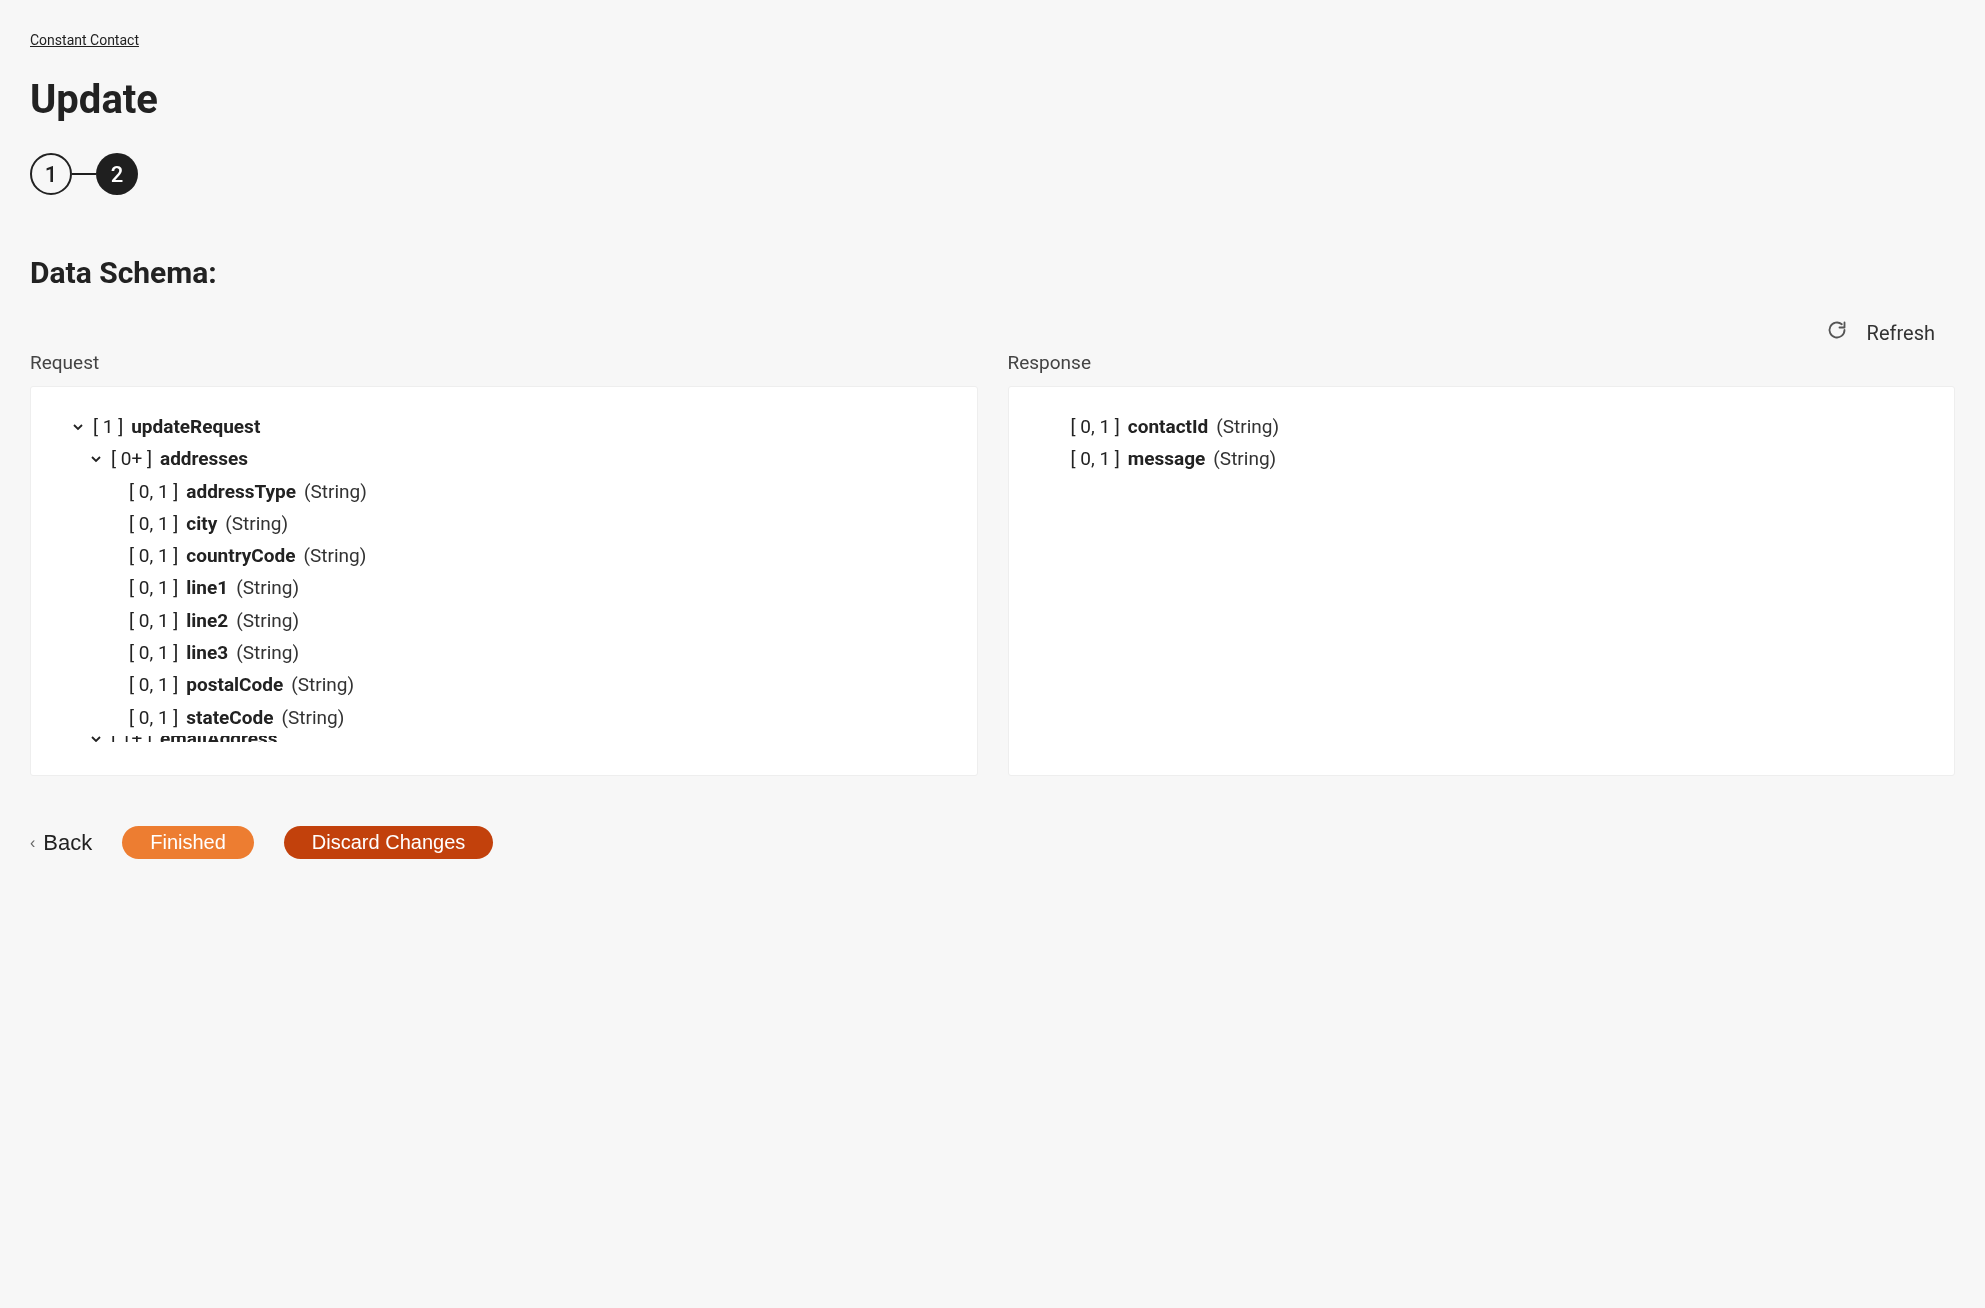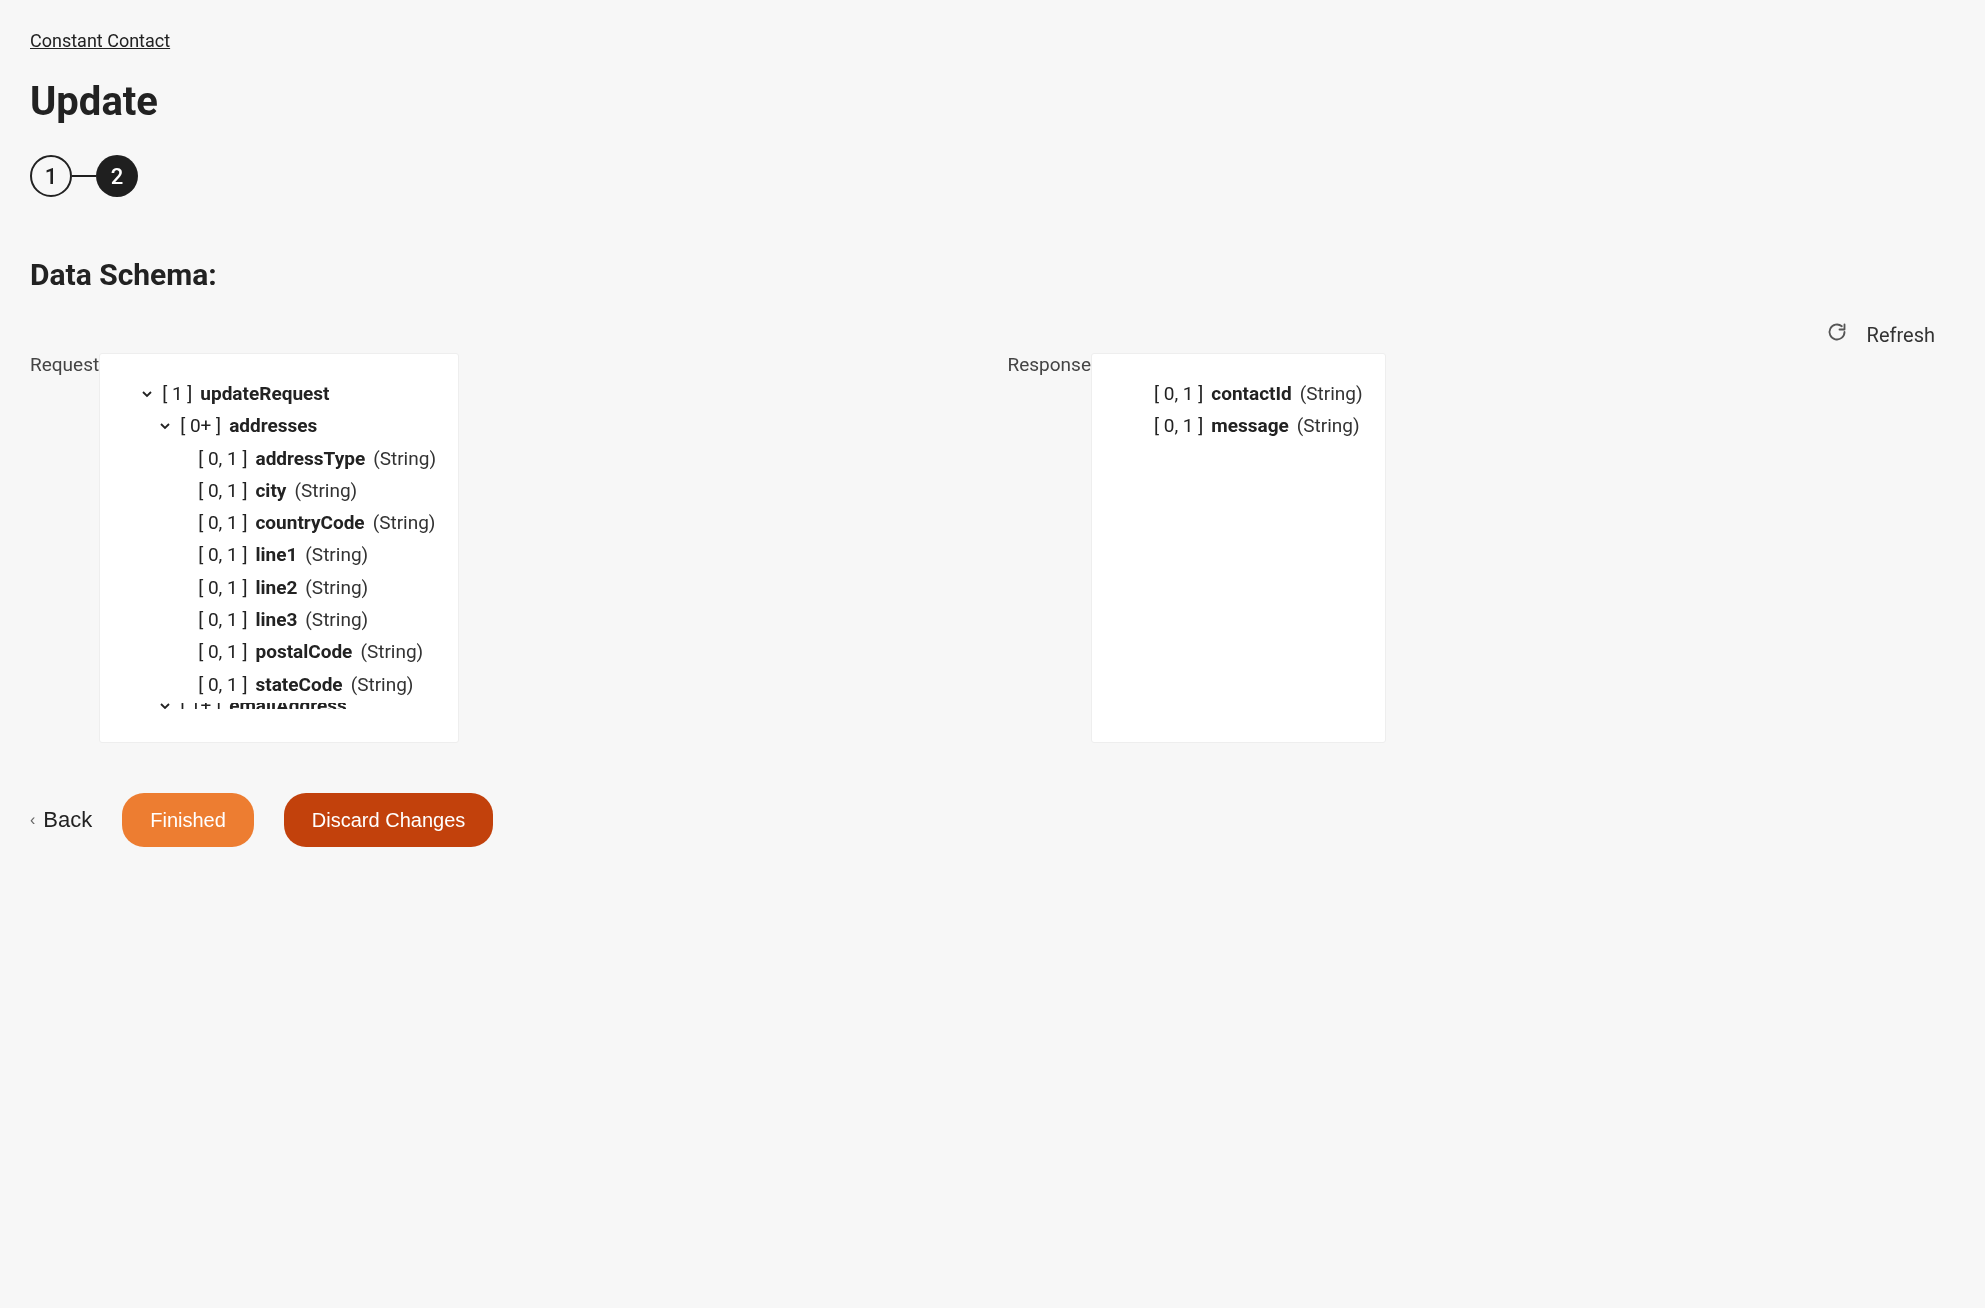--- a/index.html
+++ b/index.html
@@ -5,21 +5,21 @@
   * { box-sizing: border-box; margin: 0; padding: 0; }
   body {
     font-family: -apple-system, BlinkMacSystemFont, "Segoe UI", Roboto, "Helvetica Neue", Arial, sans-serif;
     background: #f7f7f7;
     color: #2b2b2b;
     padding: 30px 30px 40px 30px;
   }
   a.breadcrumb-link {
     color: #222;
     text-decoration: underline;
-    font-size: 18px;
+    font-size: 14px;
   }
   h1.page-title {
     font-size: 40px;
     font-weight: 700;
     margin-top: 27px;
     color: #222;
   }
   .stepper {
     display: flex;
     align-items: center;
@@ -65,21 +65,21 @@
     cursor: pointer;
     color: #333;
     font-size: 20px;
   }
   .refresh-row svg { width: 20px; height: 20px; }
   .columns {
     display: flex;
     gap: 30px;
     margin-top: 6px;
   }
-  .col { flex: 1; display: flex; flex-direction: row; }
+  .col { flex: 1; display: flex; flex-direction: column; }
   .col-label {
     font-size: 19px;
     color: #444;
     margin-bottom: 12px;
   }
   .schema-box {
     background: #fff;
     border: 1px solid #eee;
     border-radius: 3px;
     padding: 24px 22px 10px 22px;
@@ -127,21 +127,21 @@
     font-size: 22px;
     color: #222;
     cursor: pointer;
     background: none;
     border: none;
   }
   .back-btn .lt { font-size: 16px; color: #666; }
   .btn {
     border: none;
     border-radius: 22px;
-    height: 54px;
+    height: 33px;
     padding: 0 28px;
     font-size: 20px;
     font-weight: 500;
     cursor: pointer;
     color: #fff;
   }
   .btn.primary { background: #ed7d31; }
   .btn.secondary { background: #c2410c; }
 </style>
 </head>

